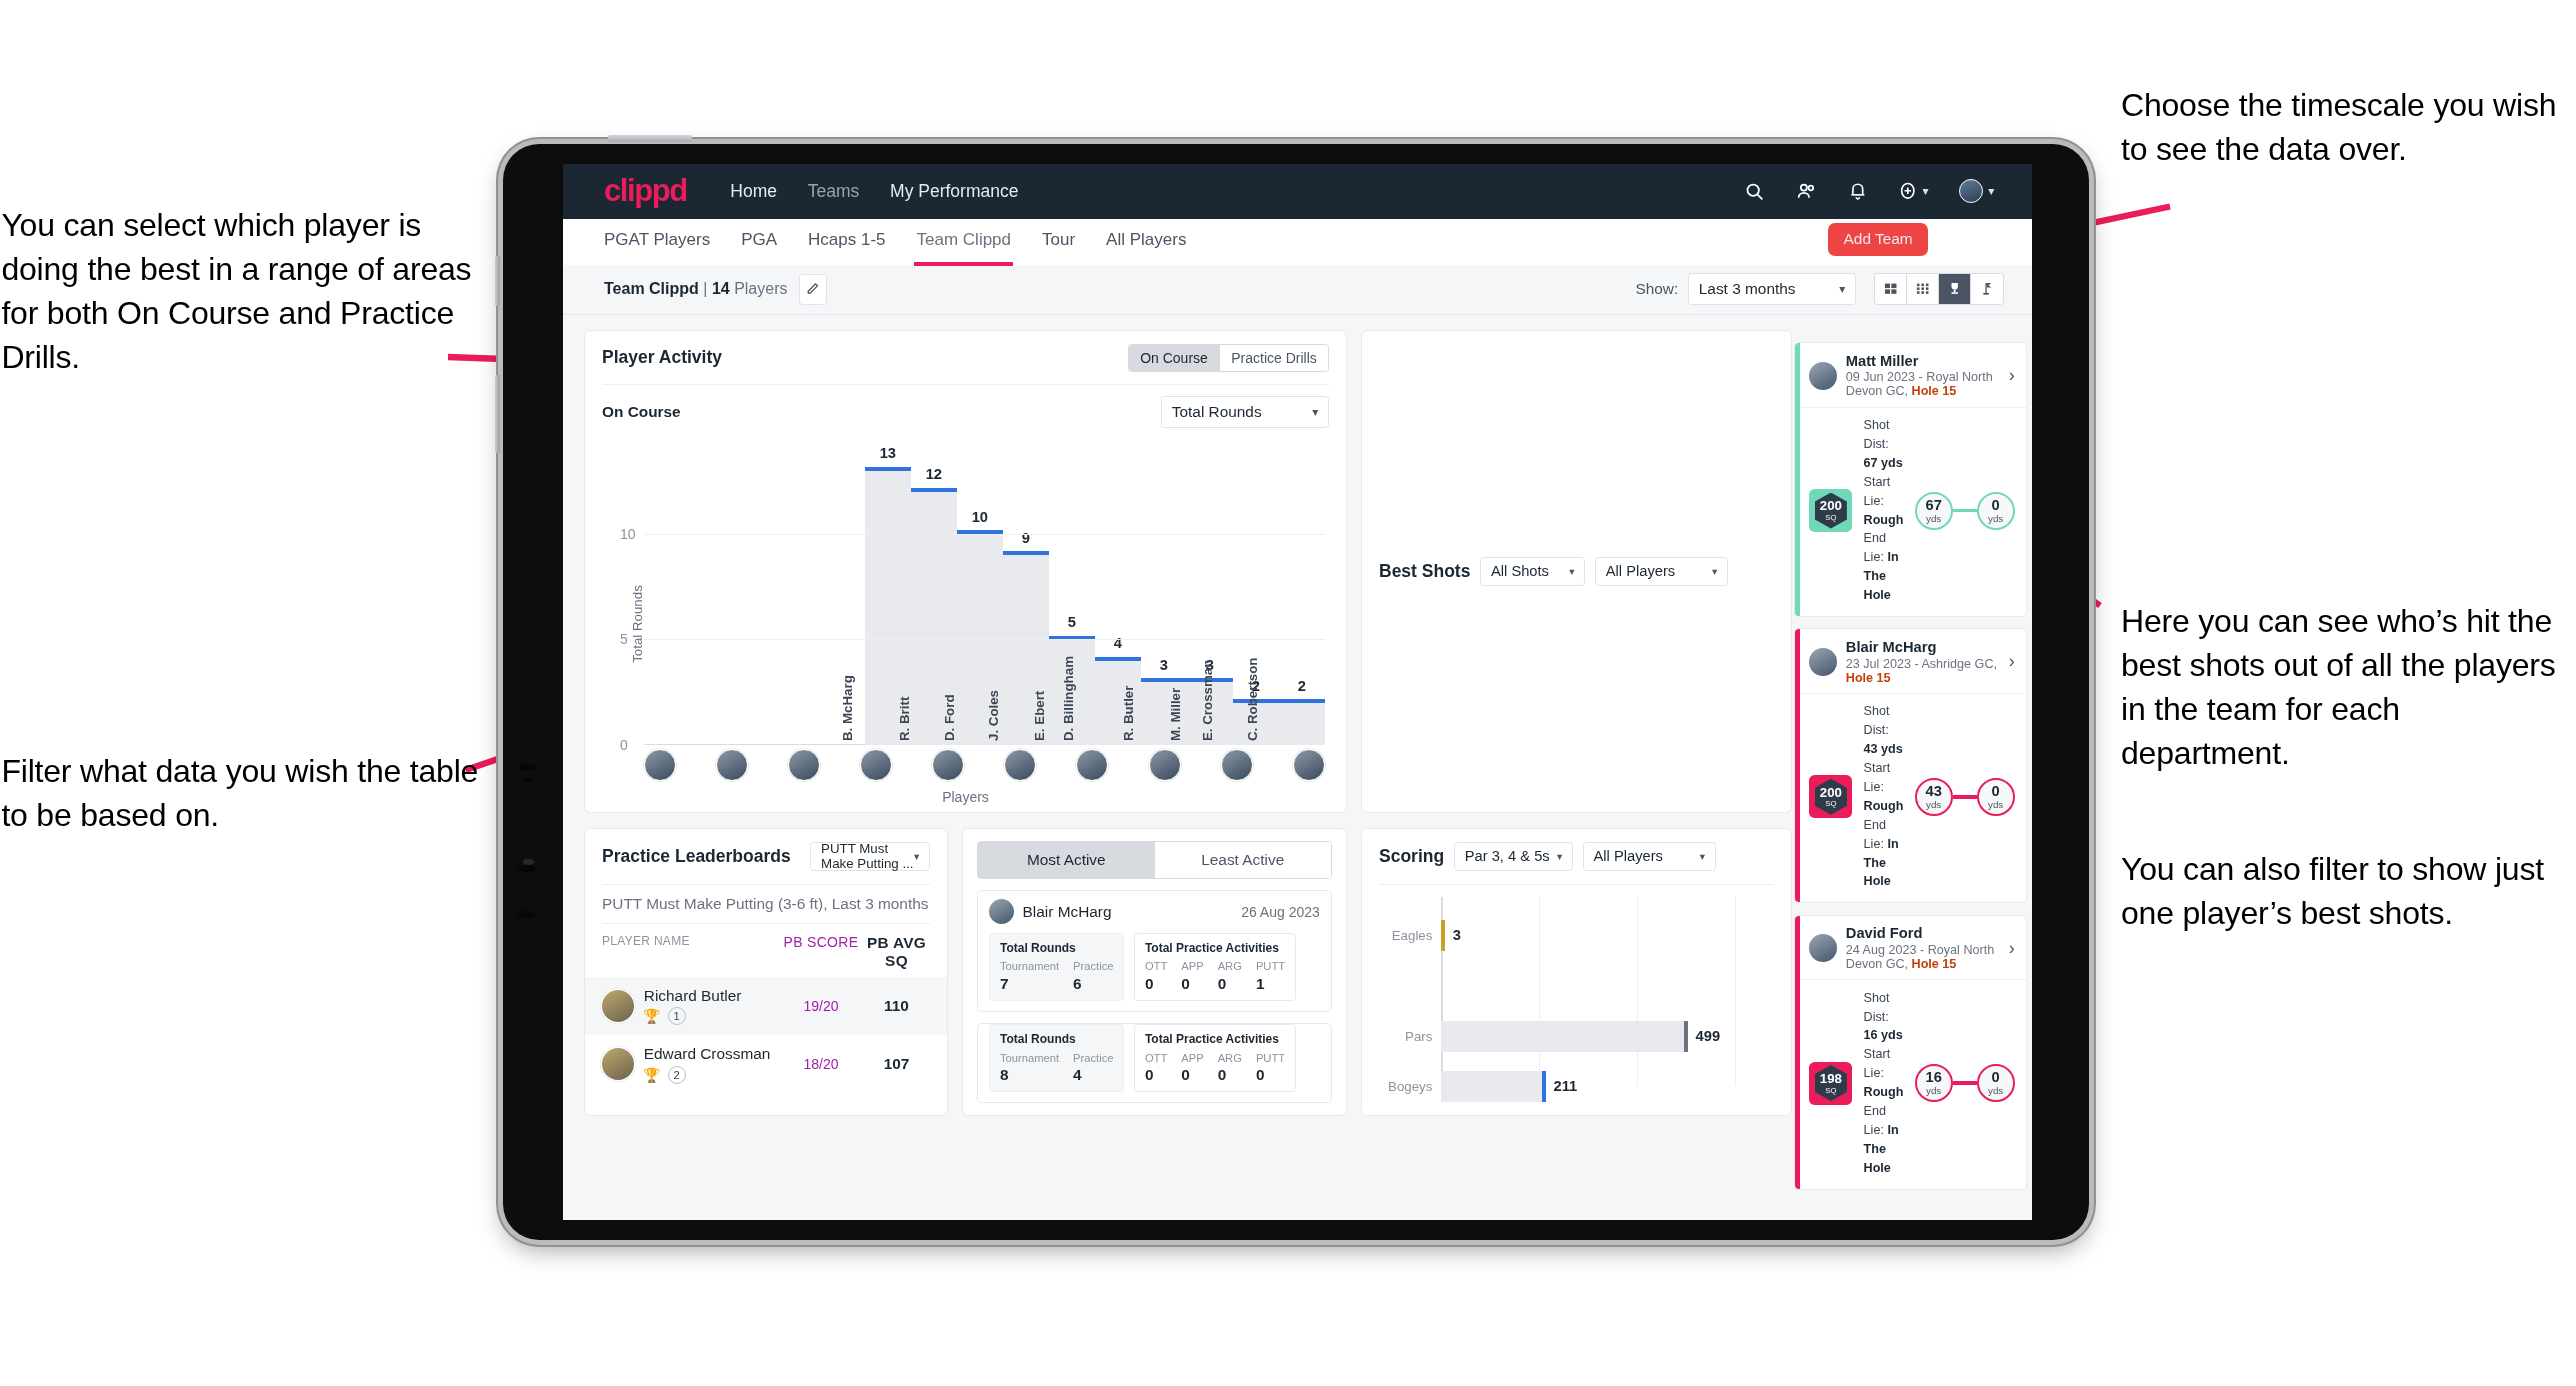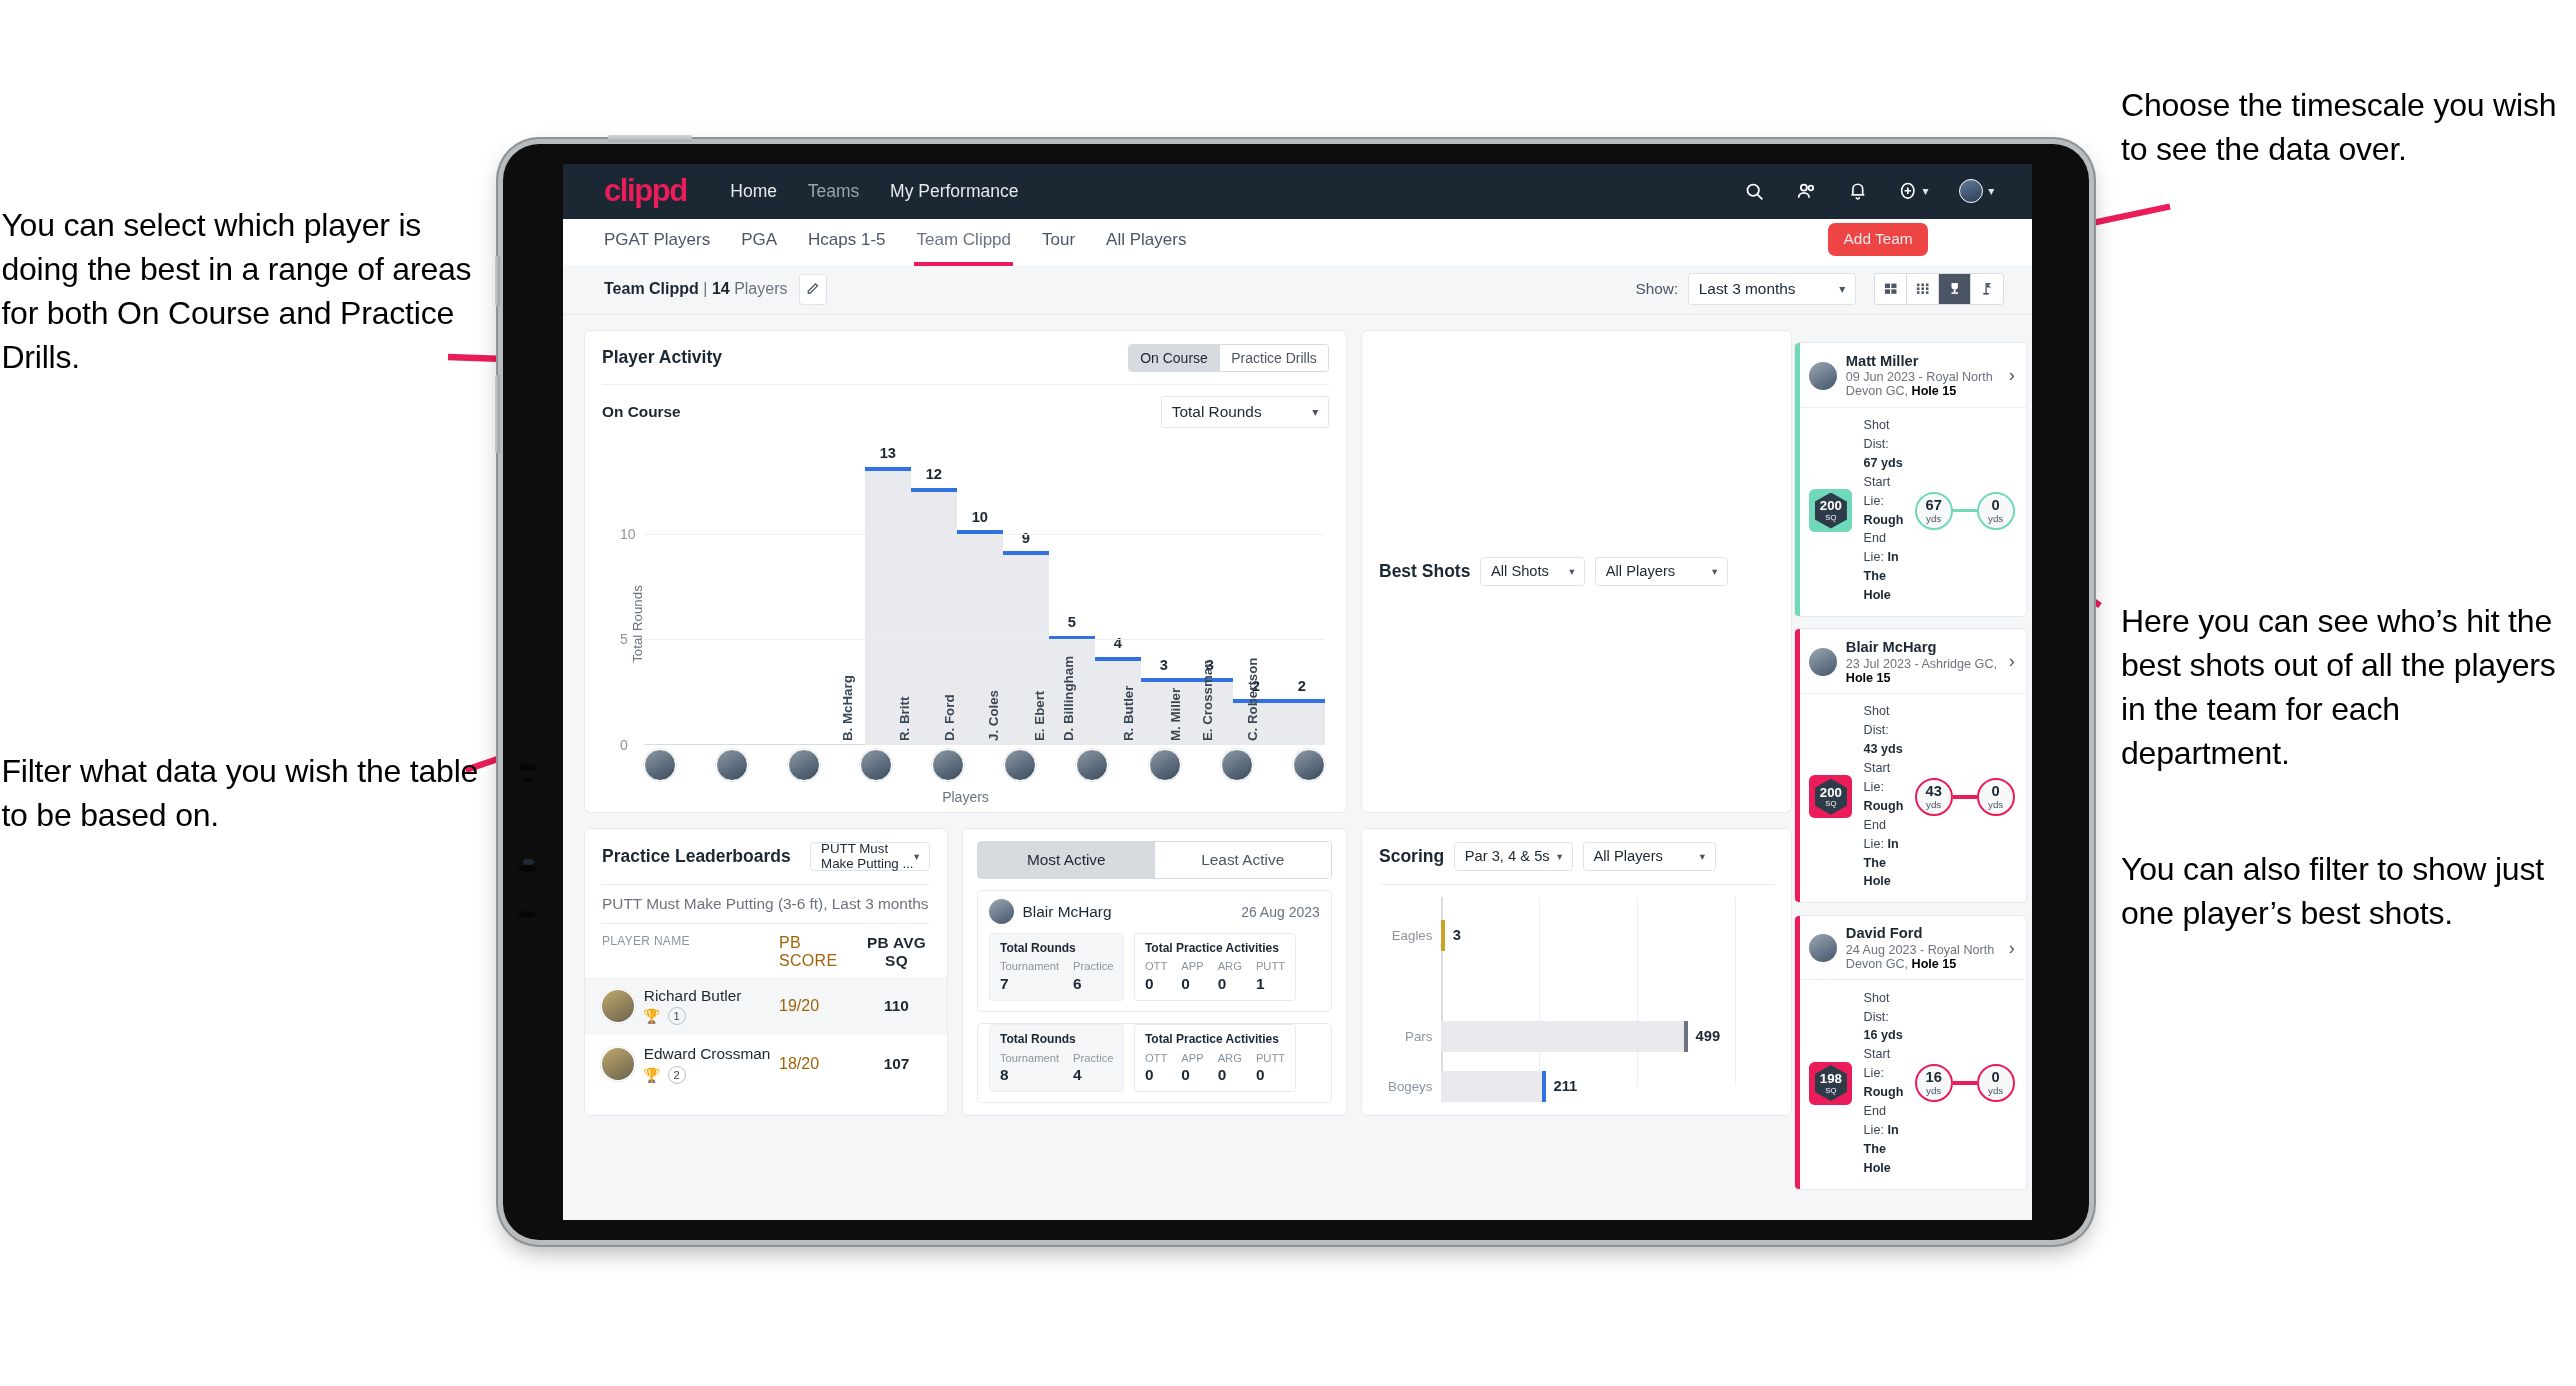--- a/index.html
+++ b/index.html
@@ -159,21 +159,21 @@
   #bs-card { width: 431px; height: 483px; display:flex; flex-direction:row; }
   .sel-sm { height: 29px; font-size: 14.7px; }
   .shot { margin: 0 15.4px 11.2px 15.4px; border:0.7px solid #e6eaee; border-radius:4.9px;
           position:relative; overflow:hidden; background:#fff; }
   .shot-stripe { position:absolute; left:0; top:0; bottom:0; width: 4.2px; }
   .shot-head { display:flex; align-items:center; padding: 9.8px 11.2px 8.4px 14px; gap: 8.4px; }
   .shot-av { width: 28px; height: 28px; border-radius: 50%;
              background: linear-gradient(150deg,#9aa6b2,#44566b); flex:none; }
   .shot-name { font-size: 14.7px; font-weight:700; color:#1b2733; }
   .shot-meta { font-size: 12.6px; color:#6b7280; margin-top: 1.4px; }
-  .shot-meta b { color:#000000; }
+  .shot-meta b { color:#c2410c; }
   .chev-r { margin-left:auto; font-size: 18px; color:#4b5563; }
   .shot-body { display:flex; align-items:center; padding: 8.4px 11.2px 11.2px 14px; gap: 11.2px;
                border-top:0.7px solid #eceff2; margin: 0 0 0 0; }
   .hexwrap { width: 43px; height: 43px; border-radius: 5.6px; display:flex;
              align-items:center; justify-content:center; flex:none; }
   .hex { width: 32px; height: 36px; background:#2e3b49; display:flex; flex-direction:column;
          align-items:center; justify-content:center; color:#fff;
          clip-path: polygon(50% 0%, 100% 25%, 100% 75%, 50% 100%, 0% 75%, 0% 25%); }
   .hex .n { font-size: 13.3px; font-weight:700; line-height:1; }
   .hex .u { font-size: 7.7px; line-height:1; margin-top:1.4px; }
@@ -200,21 +200,21 @@
   .pl-row.alt { background:#f4f6f8; }
   .pl-av { width: 32px; height: 32px; border-radius:50%;
            background:linear-gradient(150deg,#bfa96b,#6b6250); flex:none;
            box-shadow:0 0 0 1.4px #fff, 0 0 0 2.1px #e3e7eb; }
   .pl-name { font-size: 15.4px; color:#1b2733; margin-left: 9.8px; }
   .trophy { font-size: 14px; margin-top: 2.8px; display:flex; align-items:center; gap:6.3px; }
   .rankbadge { width: 18px; height: 18px; border-radius:50%; border:0.7px solid #b8c0c8;
                font-size: 11.2px; display:flex; align-items:center; justify-content:center;
                color:#3b4654; }
   .c-name { flex: 1; }
-  .c-score { width: 84px; font-size: 16px; color:#a16207; }
+  .c-score { width: 84px; text-align:center; font-size: 14px; color:#a21caf; }
   .c-sq { width: 67px; text-align:center; font-size: 15.4px; color:#1b2733; font-weight:700; }
 
   .ma-tabs { display:flex; margin: 11.2px 14px 0; border:0.7px solid #d7dbe0;
              border-radius:3.5px; overflow:hidden; }
   .ma-tab { flex:1; text-align:center; padding: 9px 0; font-size: 15.4px; color:#4b5563;
             background:#fff; }
   .ma-tab.on { background:#d7dbe0; color:#1b2733; }
   .ma-item { margin: 11.2px 14px 0; border:0.7px solid #e6eaee; border-radius:4.9px; }
   .ma-head { display:flex; align-items:center; padding: 8.4px 11.2px; gap: 8.4px; }
   .ma-av { width: 25px; height:25px; border-radius:50%;

